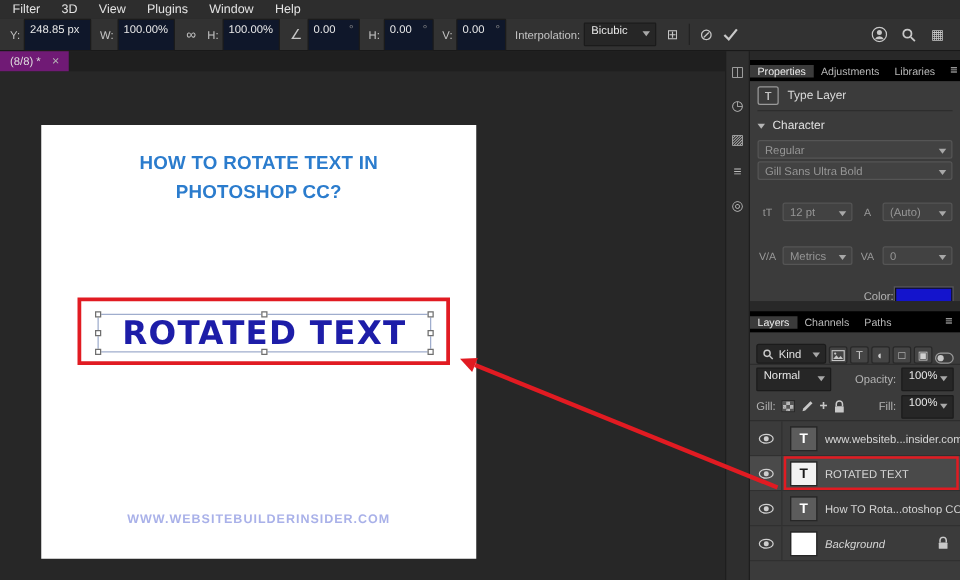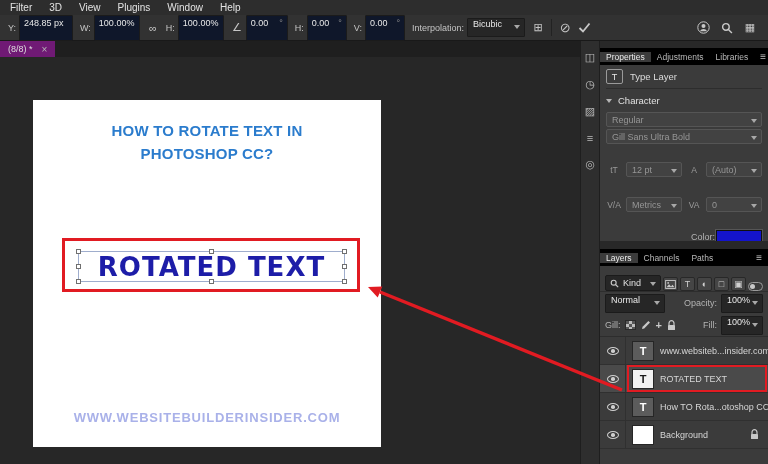--- a/index.html
+++ b/index.html
@@ -30,21 +30,21 @@
 
   .document{position:absolute;left:33px;top:59px;width:348px;height:347px;background:#fff}
   .doc-heading{position:absolute;top:20px;left:54px;width:240px;text-align:center;font-size:15px;font-weight:bold;color:#2b7ccd;line-height:1.5;letter-spacing:.2px}
   .red-rect{position:absolute;left:29px;top:138px;width:298px;height:54px;border:3px solid #e11b22}
   .tbox{position:absolute;left:45px;top:151px;width:267px;height:31px;border:1px solid #9fadcd;display:flex;align-items:center;justify-content:center}
   .rotated{font-family:"DejaVu Sans",sans-serif;font-weight:bold;font-size:26px;color:#1d1da8;letter-spacing:1px;white-space:nowrap}
   .handle{position:absolute;width:5px;height:5px;background:#fff;border:1px solid #6f6f6f}
   .h-tl{left:-3px;top:-3px}.h-tc{left:50%;margin-left:-2.5px;top:-3px}.h-tr{right:-3px;top:-3px}
   .h-ml{left:-3px;top:50%;margin-top:-2.5px}.h-mr{right:-3px;top:50%;margin-top:-2.5px}
   .h-bl{left:-3px;bottom:-3px}.h-bc{left:50%;margin-left:-2.5px;bottom:-3px}.h-br{right:-3px;bottom:-3px}
-  .doc-footer{position:absolute;top:310px;left:0;width:100%;text-align:center;font-size:13px;font-weight:bold;color:#a9b1e9;letter-spacing:.8px}
+  .doc-footer{position:absolute;top:310px;left:0;width:100%;text-align:center;font-size:10px;font-weight:bold;color:#a9b1e9;letter-spacing:.8px}
 
   
   .tool-strip{width:20px;flex:none;background:#2e2e2e;border-left:1px solid #1e1e1e;border-right:1px solid #1e1e1e;display:flex;flex-direction:column;align-items:center;padding-top:10px;gap:14px;color:#bdbdbd;font-size:11px}
 
   
   .panels{flex:1;display:flex;flex-direction:column;background:#282828;min-width:0}
   .pgap{height:7px}
   .pgap2{height:8px;background:#282828}
   .ptabs{height:17px;background:#000000;display:flex;align-items:center;font-size:8.5px;color:#b9b9b9}
   .ptab{display:flex;align-items:center;padding:0 6px;white-space:nowrap}
@@ -81,21 +81,21 @@
   .lrow-list{flex:1;border-top:1px solid #2d2d2d}
   .lrow{height:28px;display:flex;align-items:center;border-bottom:1px solid #303030;position:relative;font-size:9px;color:#d6d6d6}
   .lrow.selected{background:#4a4a4a}
   .eyecell{width:26px;align-self:stretch;display:flex;align-items:center;justify-content:center;border-right:1px solid #303030;flex:none}
   .eye{width:12px;height:8px;border:1px solid #cfcfcf;border-radius:50%;position:relative}
   .eye::after{content:"";position:absolute;left:3.5px;top:1.5px;width:3.5px;height:3.5px;border-radius:50%;background:#cfcfcf}
   .lthumb{width:20px;height:18px;margin:0 7px;background:#5c5c5c;outline:1px solid #262626;display:flex;align-items:center;justify-content:center;font-size:11px;font-weight:bold;color:#fff;flex:none}
   .lrow.selected .lthumb{background:#f2f2f2;color:#1a1a1a}
   .lthumb.bgthumb{background:#fff}
   .lname{white-space:nowrap;overflow:hidden}
-  .bg-name{}
+  .bg-name{font-style:italic}
   .lockcell{margin-left:auto;margin-right:9px;display:flex;align-items:center}
   .red-outline{position:absolute;left:27px;top:0;right:1px;bottom:0;border:2px solid #e11b22;pointer-events:none;z-index:5}
 
   .annot{position:absolute;inset:0;z-index:60;pointer-events:none}
   svg.ic{display:block}
 </style>
 </head>
 <body>
 
 <div class="app">

